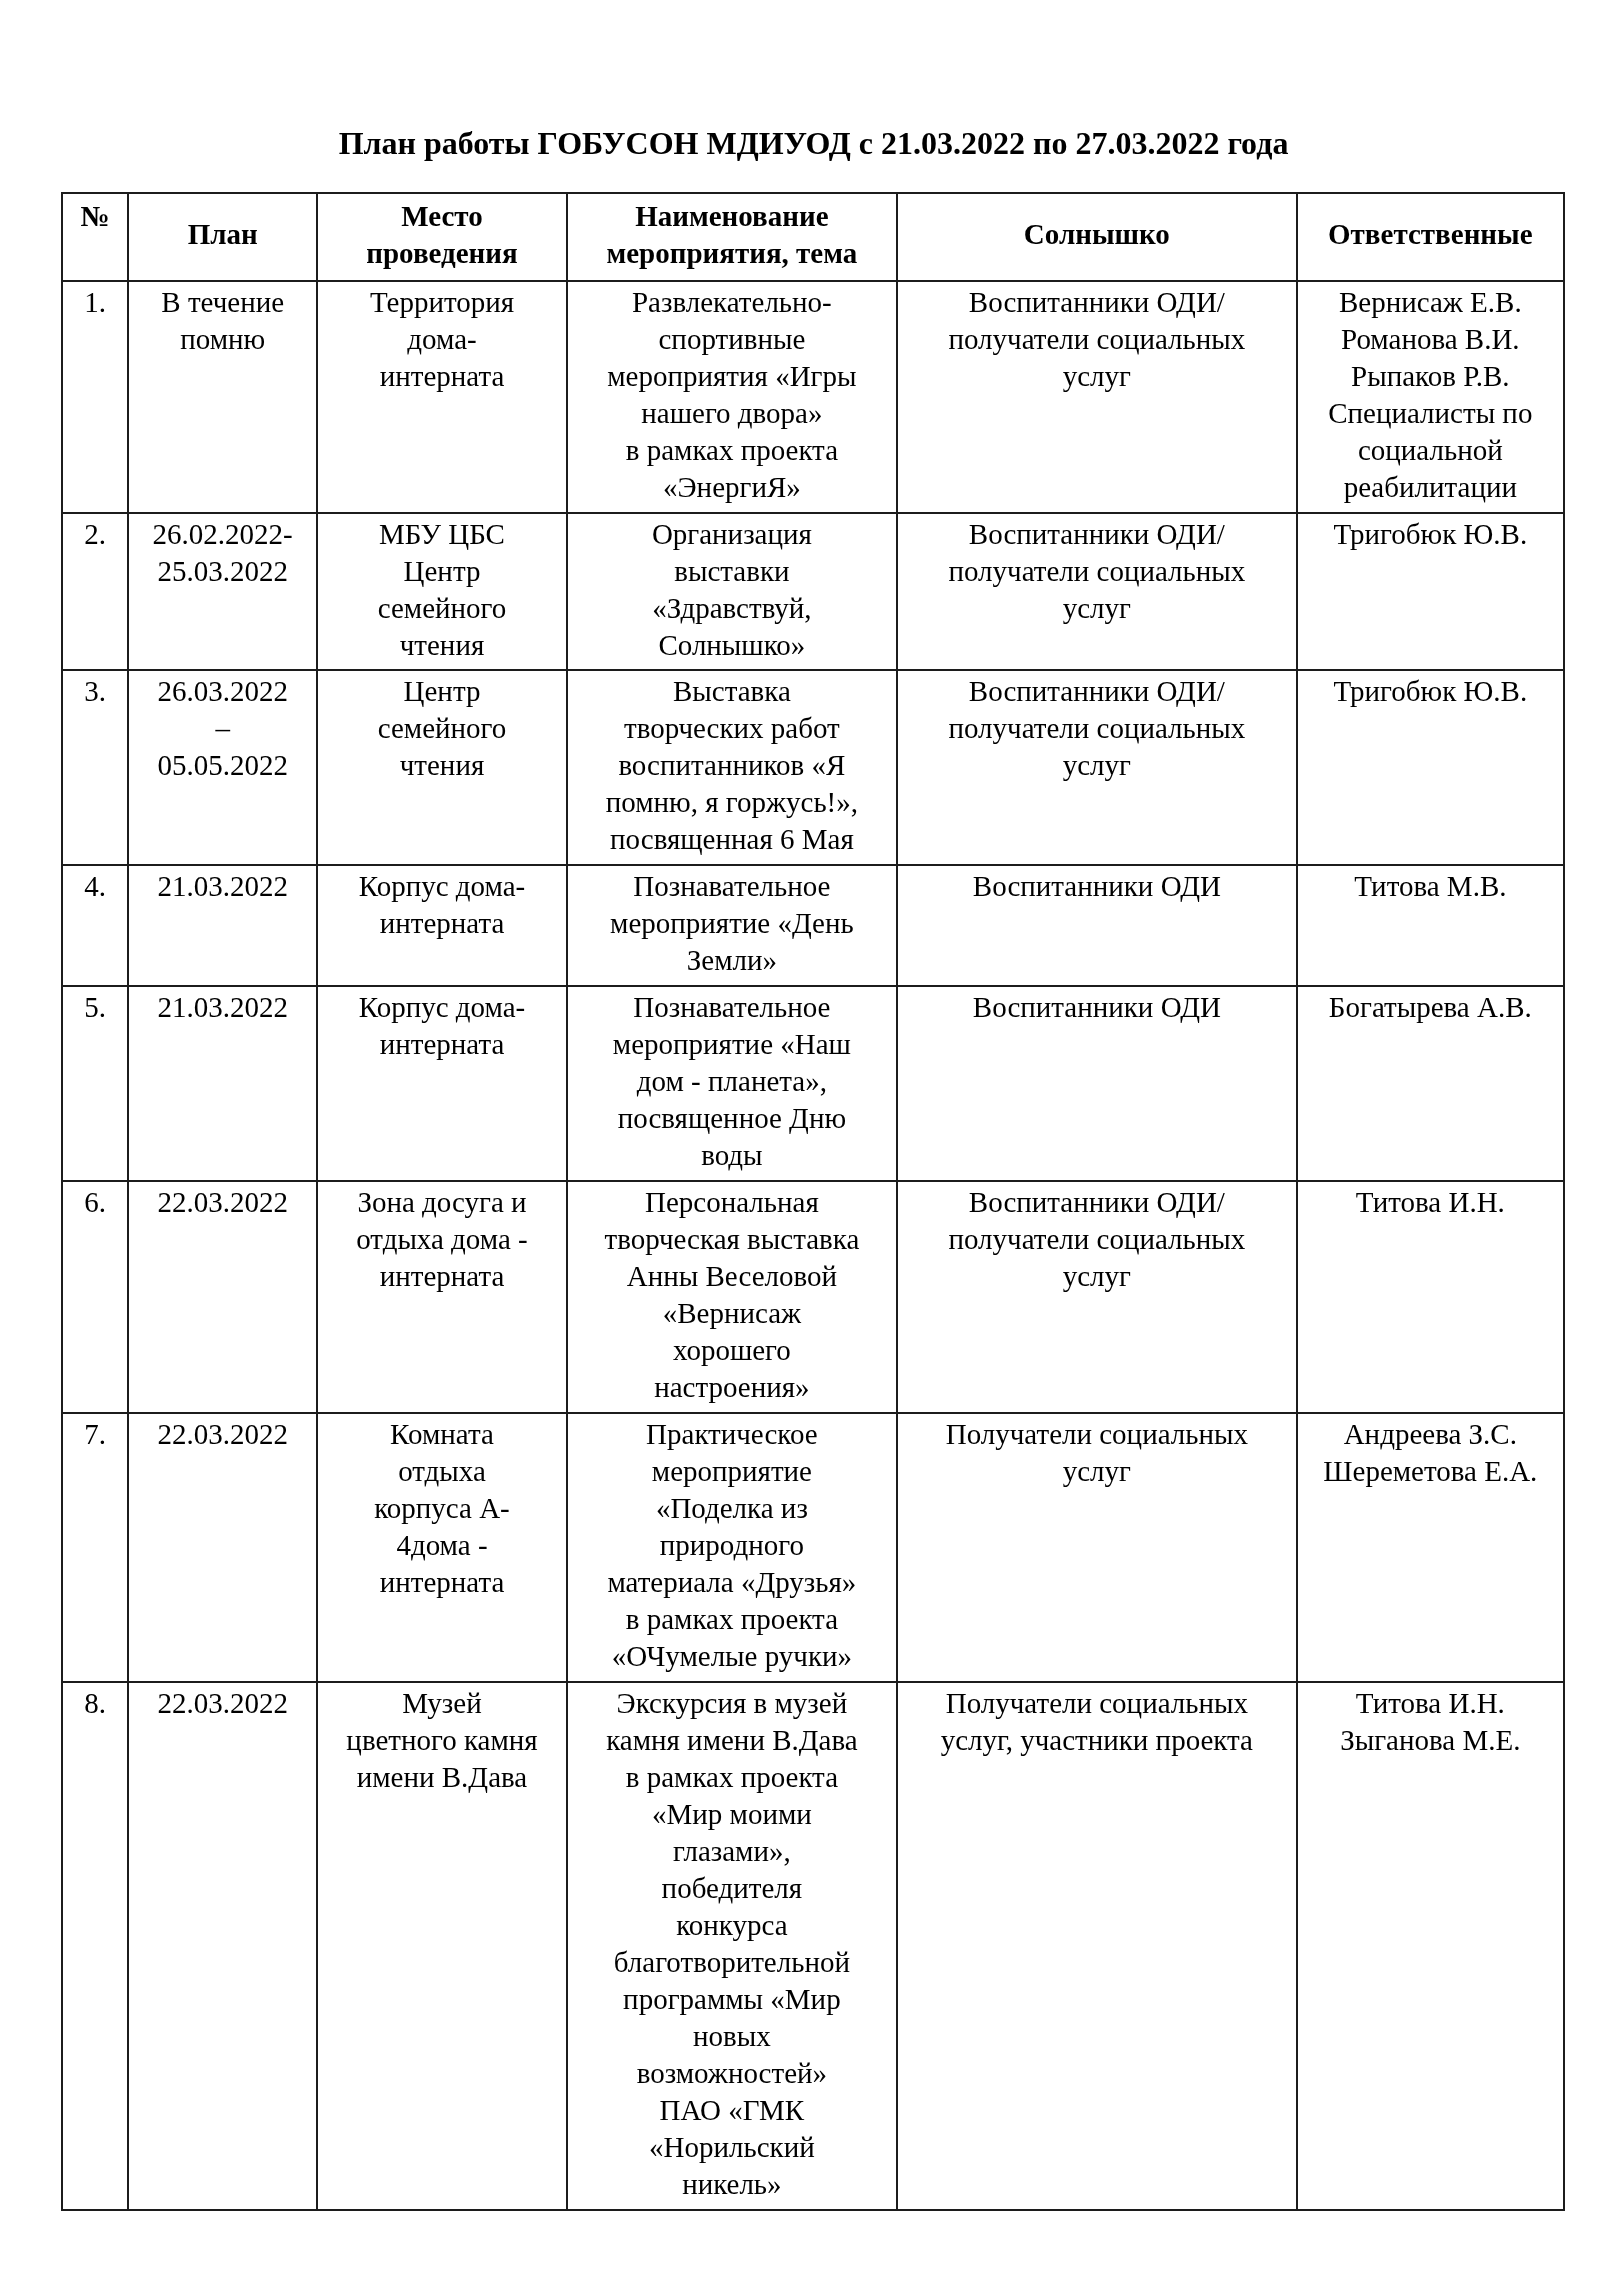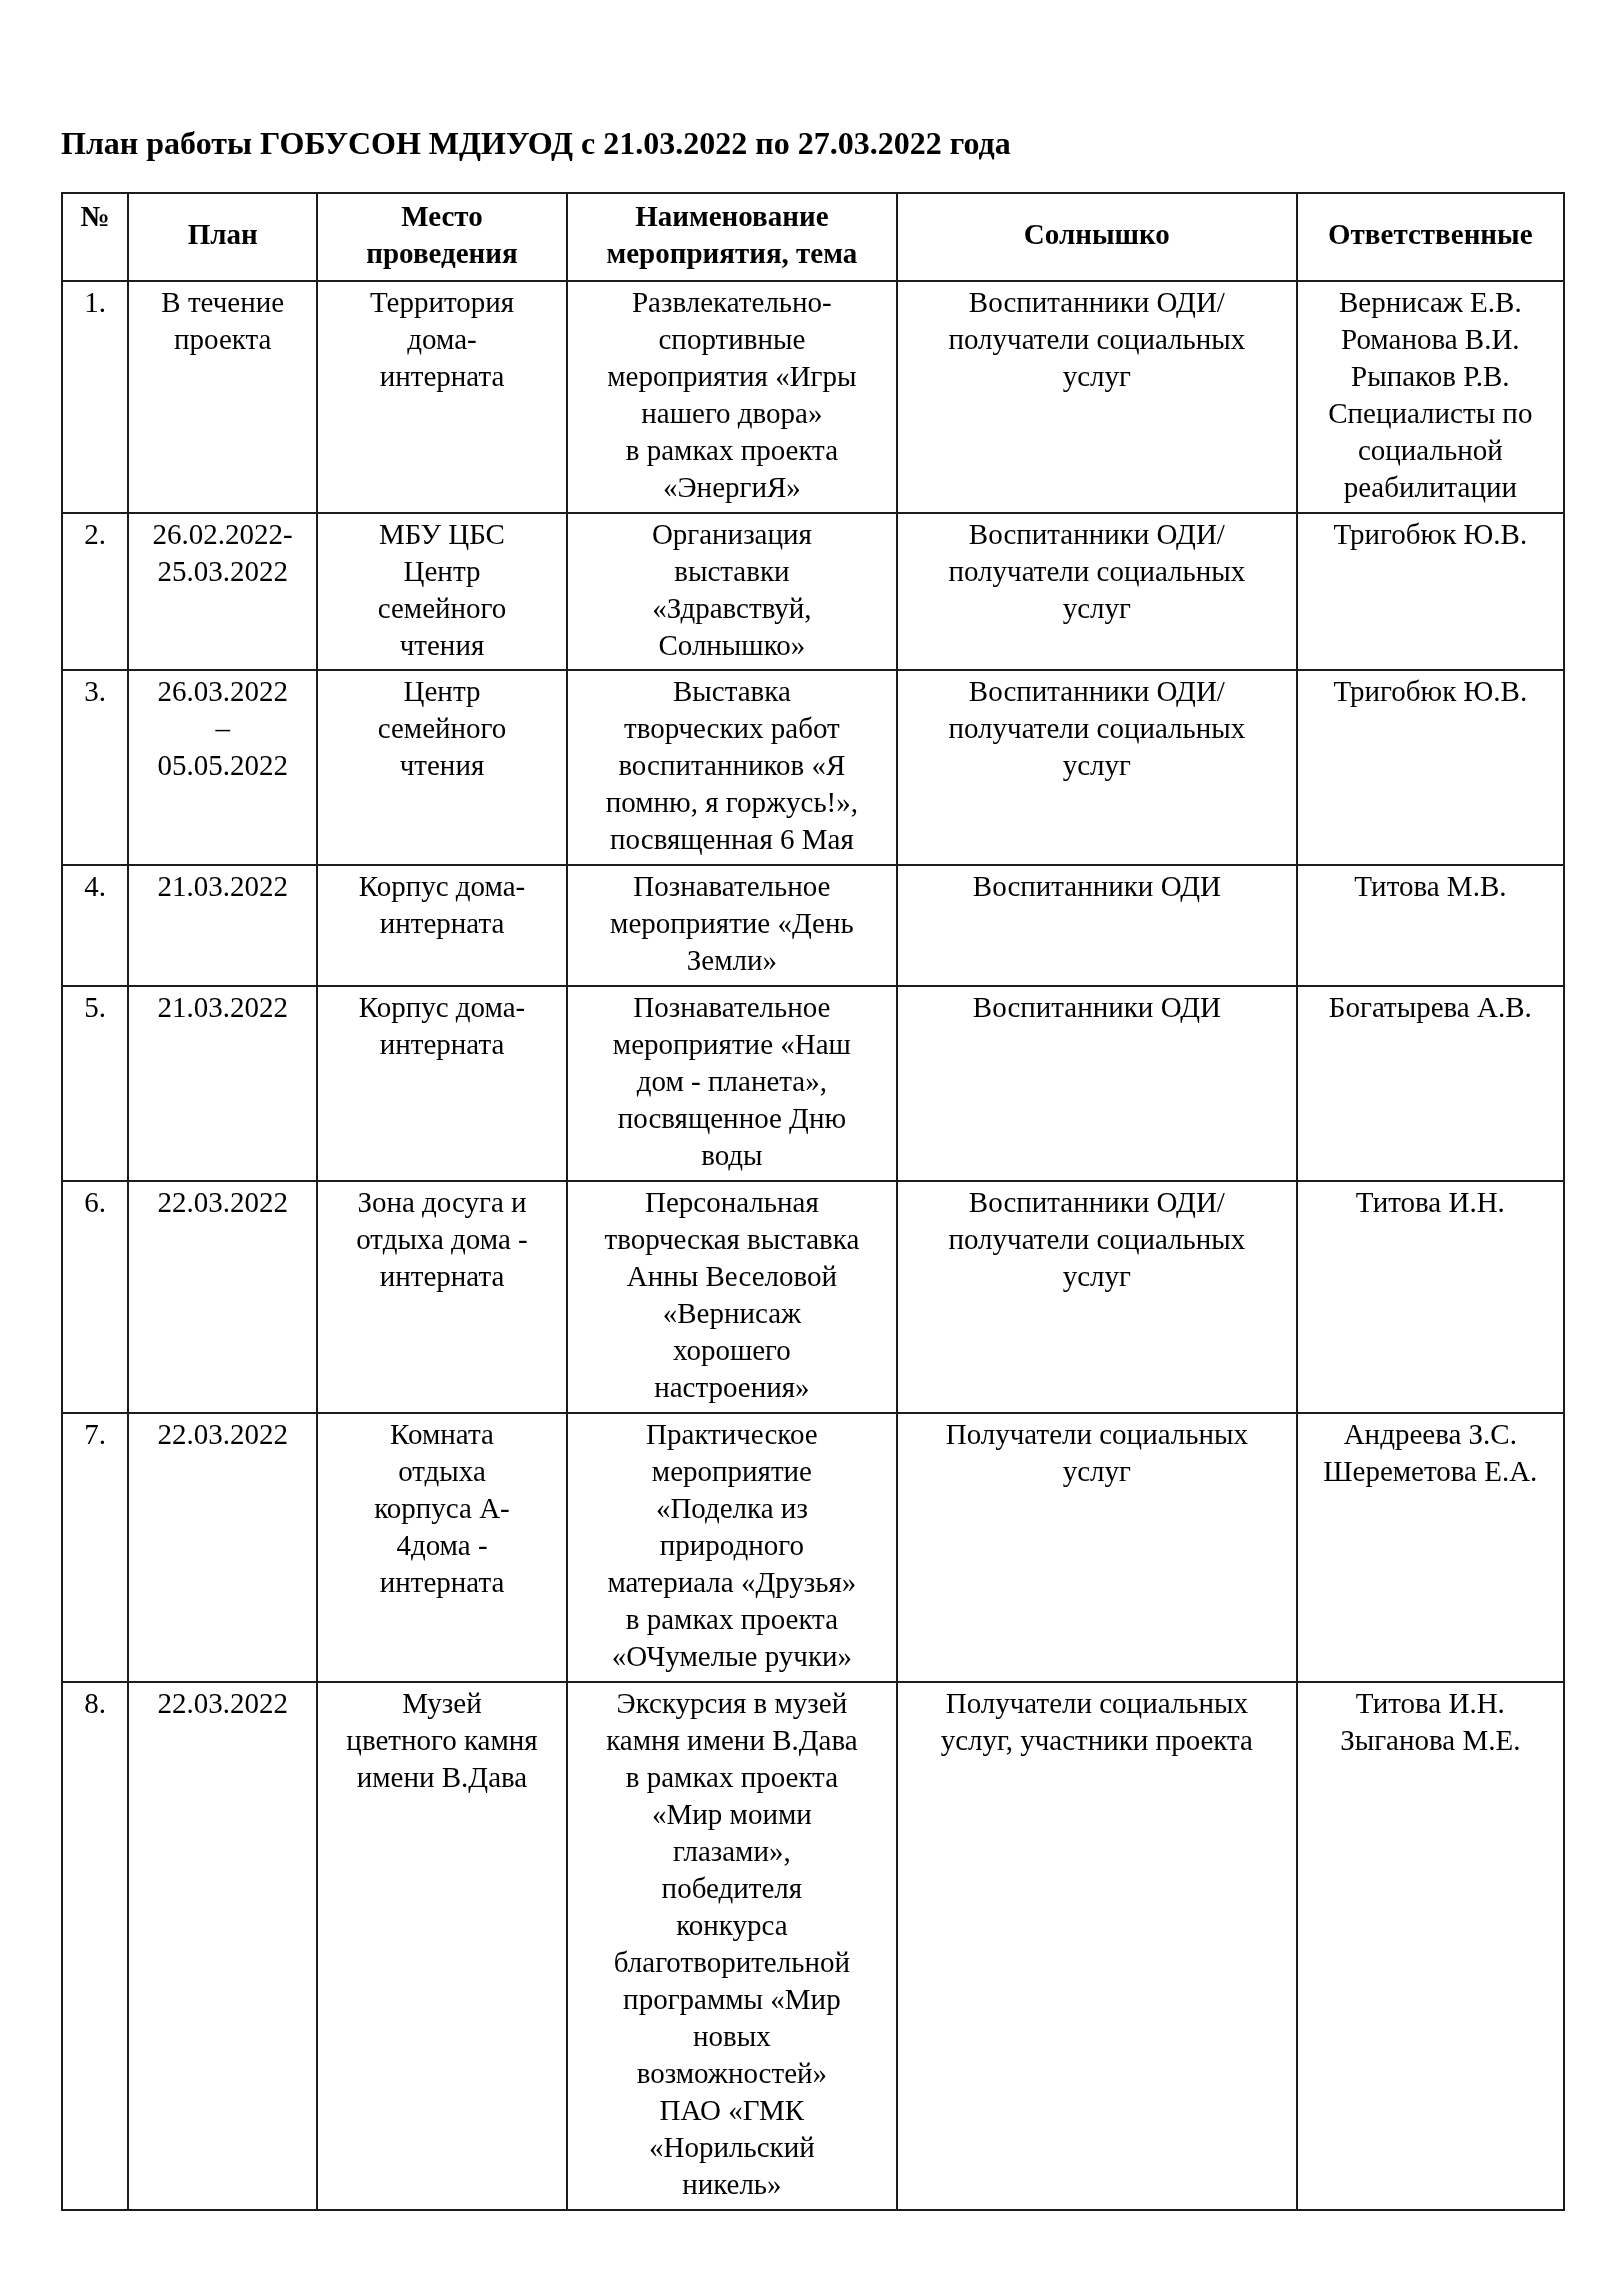--- a/index.html
+++ b/index.html
@@ -9,21 +9,21 @@
   }
   body {
     width: 1621px;
     height: 2293px;
     font-family: "Liberation Serif", "DejaVu Serif", serif;
     color: #000000;
     position: relative;
   }
   .doc-title {
     margin: 124px 55px 0 61px;
-    text-align: left;
+    text-align: center;
     font-weight: bold;
     font-size: 32px;
     line-height: 39px;
   }
   table.plan {
     border-collapse: collapse;
     table-layout: fixed;
     width: 1504px;
     margin: 29px 0 0 61px;
     border: 2.9px solid #1c1c1c;
@@ -82,21 +82,21 @@
       <th>Наименование
 мероприятия, тема</th>
       <th>Солнышко</th>
       <th>Ответственные</th>
     </tr>
   </thead>
   <tbody>
     <tr>
       <td>1.</td>
       <td>В течение
-проекта</td>
+помню</td>
       <td>Территория
 дома-
 интерната</td>
       <td>Развлекательно-
 спортивные
 мероприятия «Игры
 нашего двора»
 в рамках проекта
 «ЭнергиЯ»</td>
       <td>Воспитанники ОДИ/

